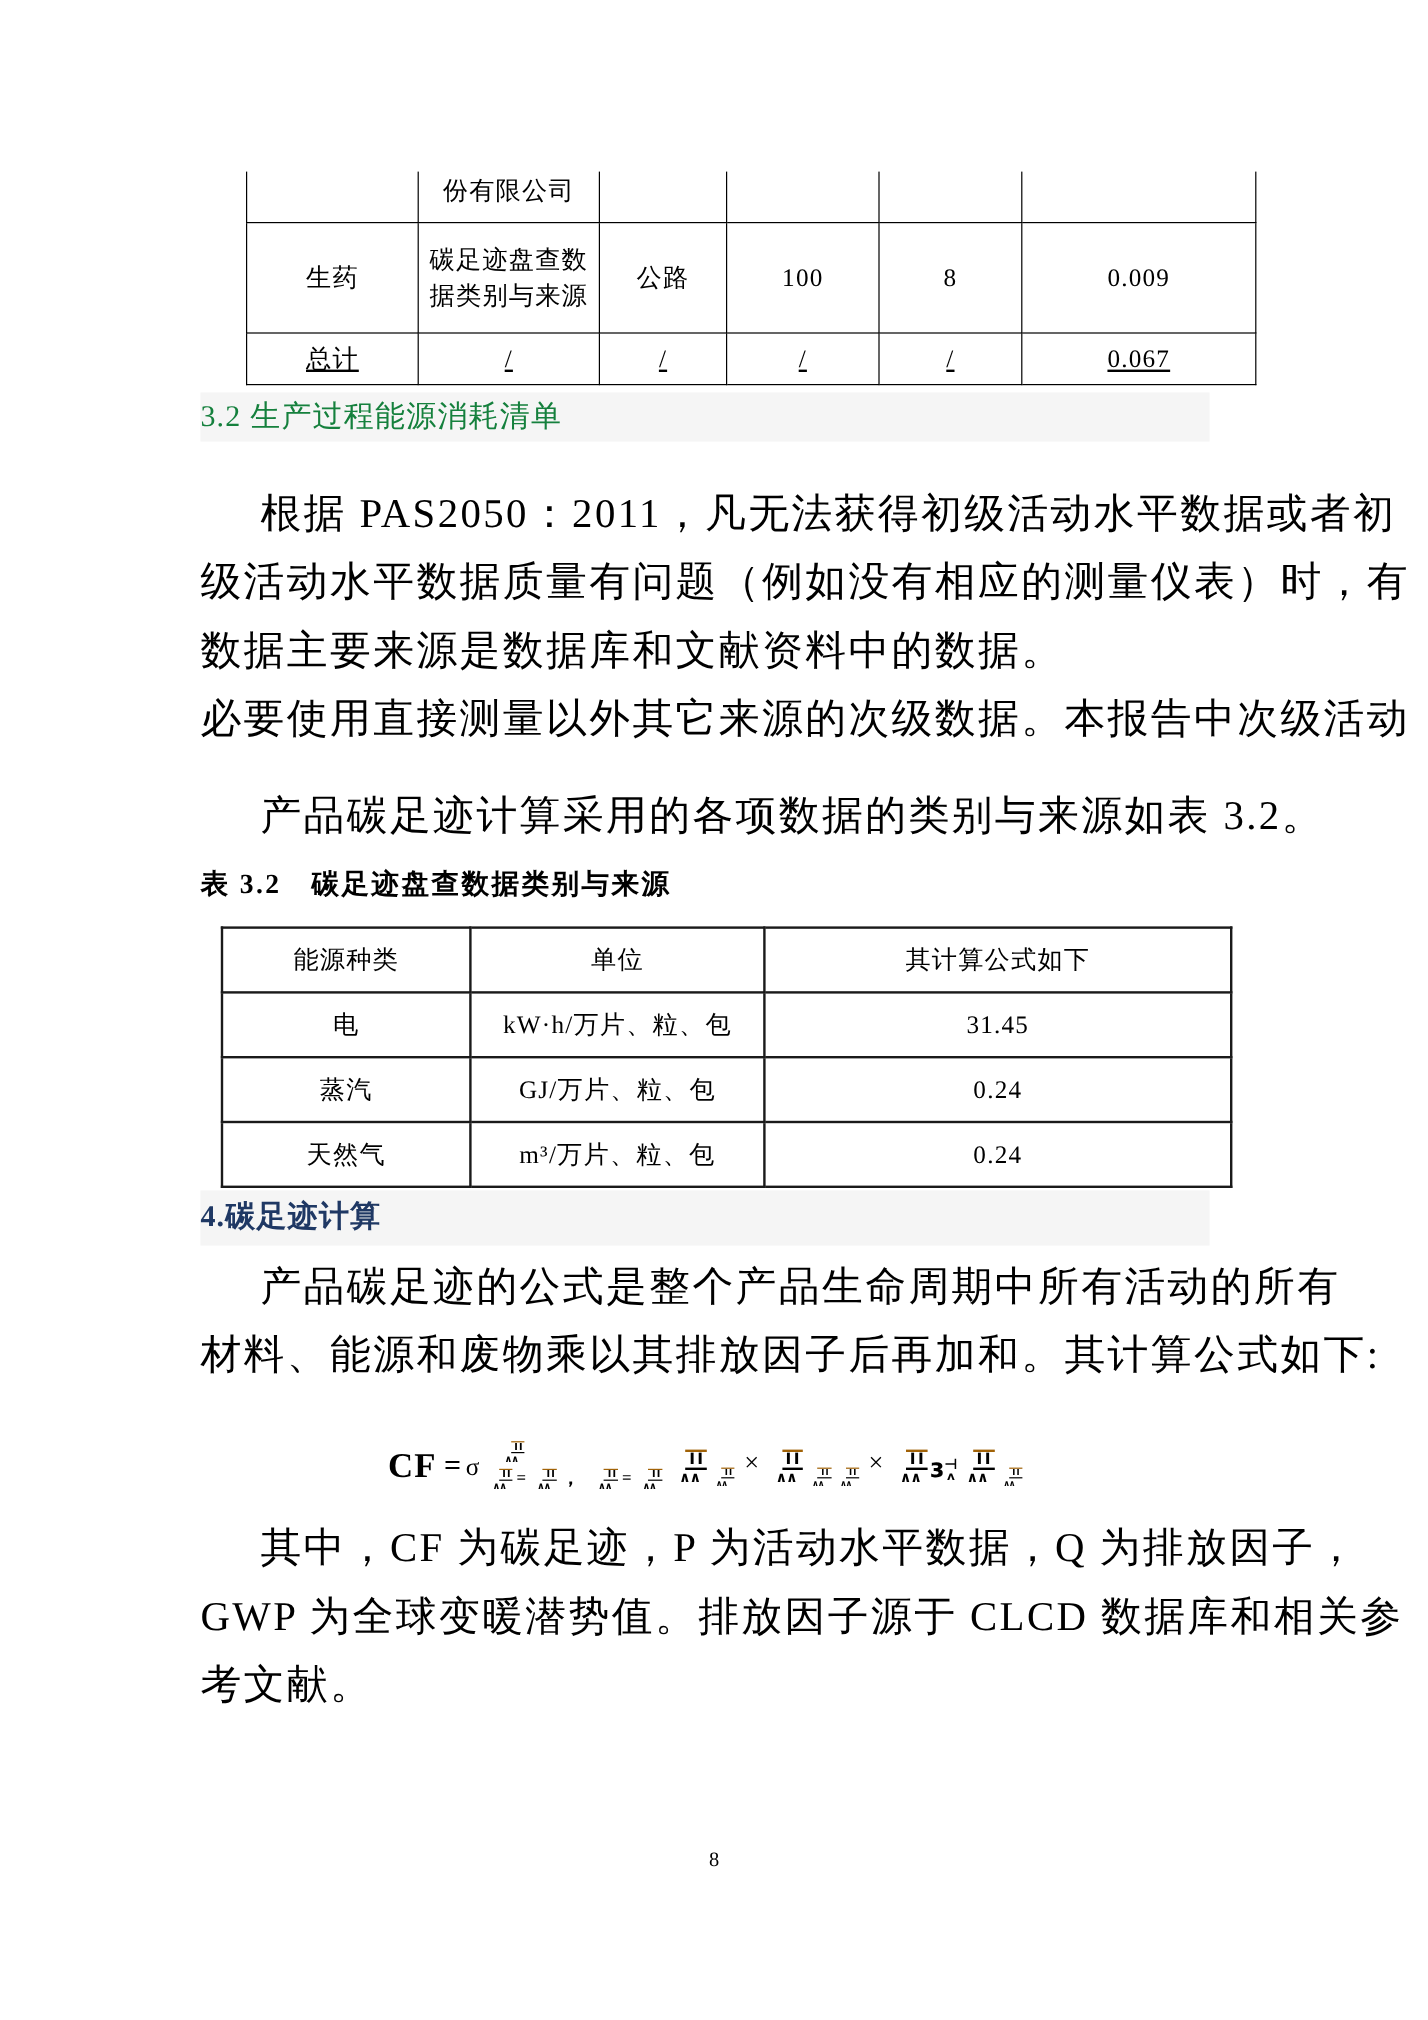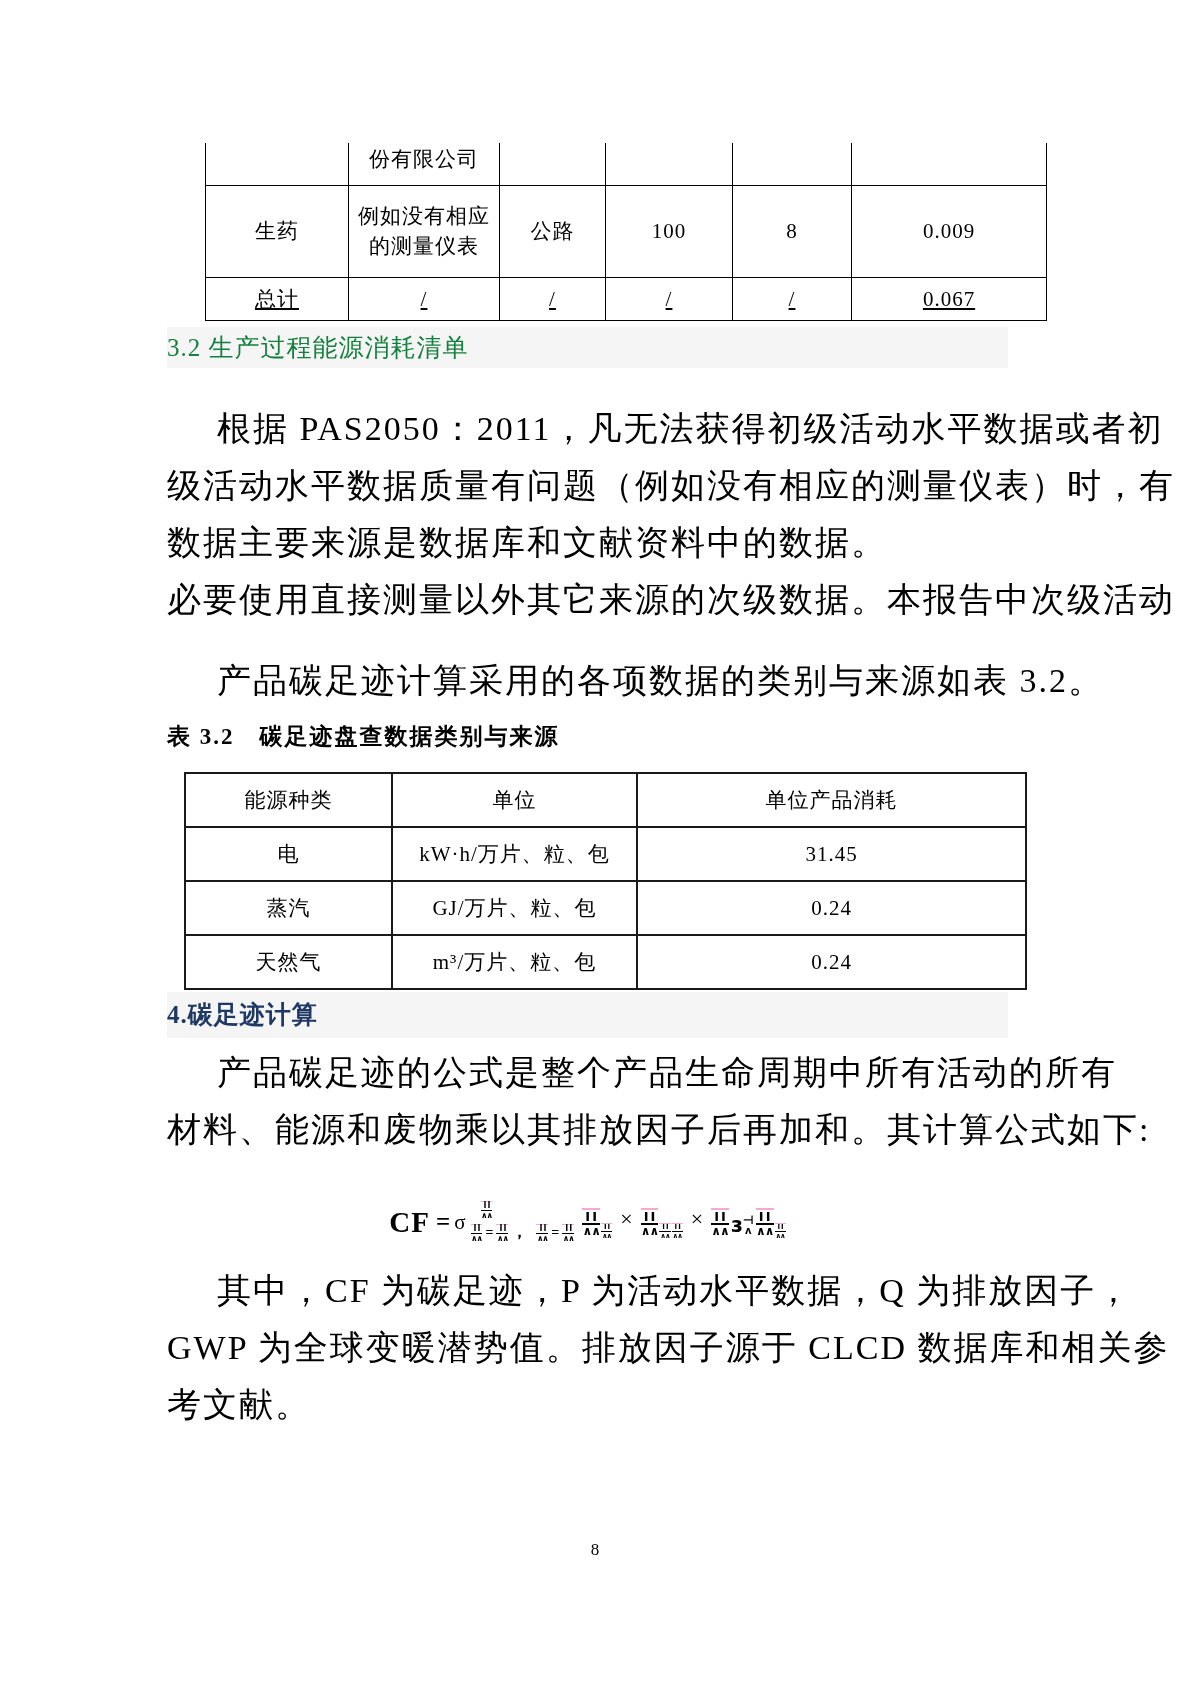--- a/index.html
+++ b/index.html
@@ -56,22 +56,22 @@
     position:absolute;left:167px;top:1195px;width:841px;height:54px;
     display:flex;align-items:center;justify-content:center;
   }
   .fcf{font-weight:bold;font-size:29px;letter-spacing:1px;}
   .feq{font-weight:bold;font-size:25px;margin:0 4px 0 6px;}
   .fsigma{font-size:21px;margin-right:3px;}
   .ftimes{font-size:22px;margin:0 8px;position:relative;top:-3px;}
 
   .gg{display:inline-flex;flex-direction:column;align-items:center;
       font-weight:700;font-family:"DejaVu Sans",sans-serif;line-height:1;}
-  .gg .gt{display:block;border-top:2px solid #f9a8d4;border-bottom:2px solid #000;
-          letter-spacing:2px;padding:0 1px 0 3px;line-height:1;}
+  .gg .gt{display:block;border-top:2px solid #a16207;border-bottom:2px solid #000;
+          letter-spacing:2px;padding:0 1px 0 3px;line-height:1;margin-left:11px;}
   .gg .gb{display:block;letter-spacing:-1px;margin-top:1px;line-height:.9;}
   .gg-big .gt{font-size:13px;}
   .gg-big .gb{font-size:12px;}
   .gg-sm .gt{font-size:8px;border-width:1px;letter-spacing:1px;}
   .gg-sm .gb{font-size:8px;}
   .gg-xs .gt{font-size:7px;border-width:1px;letter-spacing:1px;}
   .gg-xs .gb{font-size:7px;}
 
   .lims{display:inline-flex;flex-direction:column;align-items:flex-start;margin:0 8px 0 2px;}
   .lims .up{margin-left:10px;margin-bottom:3px;}
@@ -106,21 +106,21 @@
       <tr class="rowA">
     <td></td>
     <td>份有限公司</td>
     <td></td>
     <td></td>
     <td></td>
     <td></td>
   </tr>
   <tr class="rowB">
     <td>生药</td>
-    <td>例如没有相应的测量仪表</td>
+    <td>碳足迹盘查数据类别与来源</td>
     <td>公路</td>
     <td>100</td>
     <td>8</td>
     <td>0.009</td>
   </tr>
   <tr class="rowC">
     <td>总计</td>
     <td>/</td>
     <td>/</td>
     <td>/</td>
@@ -150,21 +150,21 @@
 <table class="t-energy">
   <colgroup>
     <col style="width:207px">
       <col style="width:245px">
       <col style="width:389px">
   </colgroup>
   <tbody>
       <tr>
     <td>能源种类</td>
     <td>单位</td>
-    <td>单位产品消耗</td>
+    <td>其计算公式如下</td>
   </tr>
   <tr>
     <td>电</td>
     <td>kW·h/万片、粒、包</td>
     <td>31.45</td>
   </tr>
   <tr>
     <td>蒸汽</td>
     <td>GJ/万片、粒、包</td>
     <td>0.24</td>

